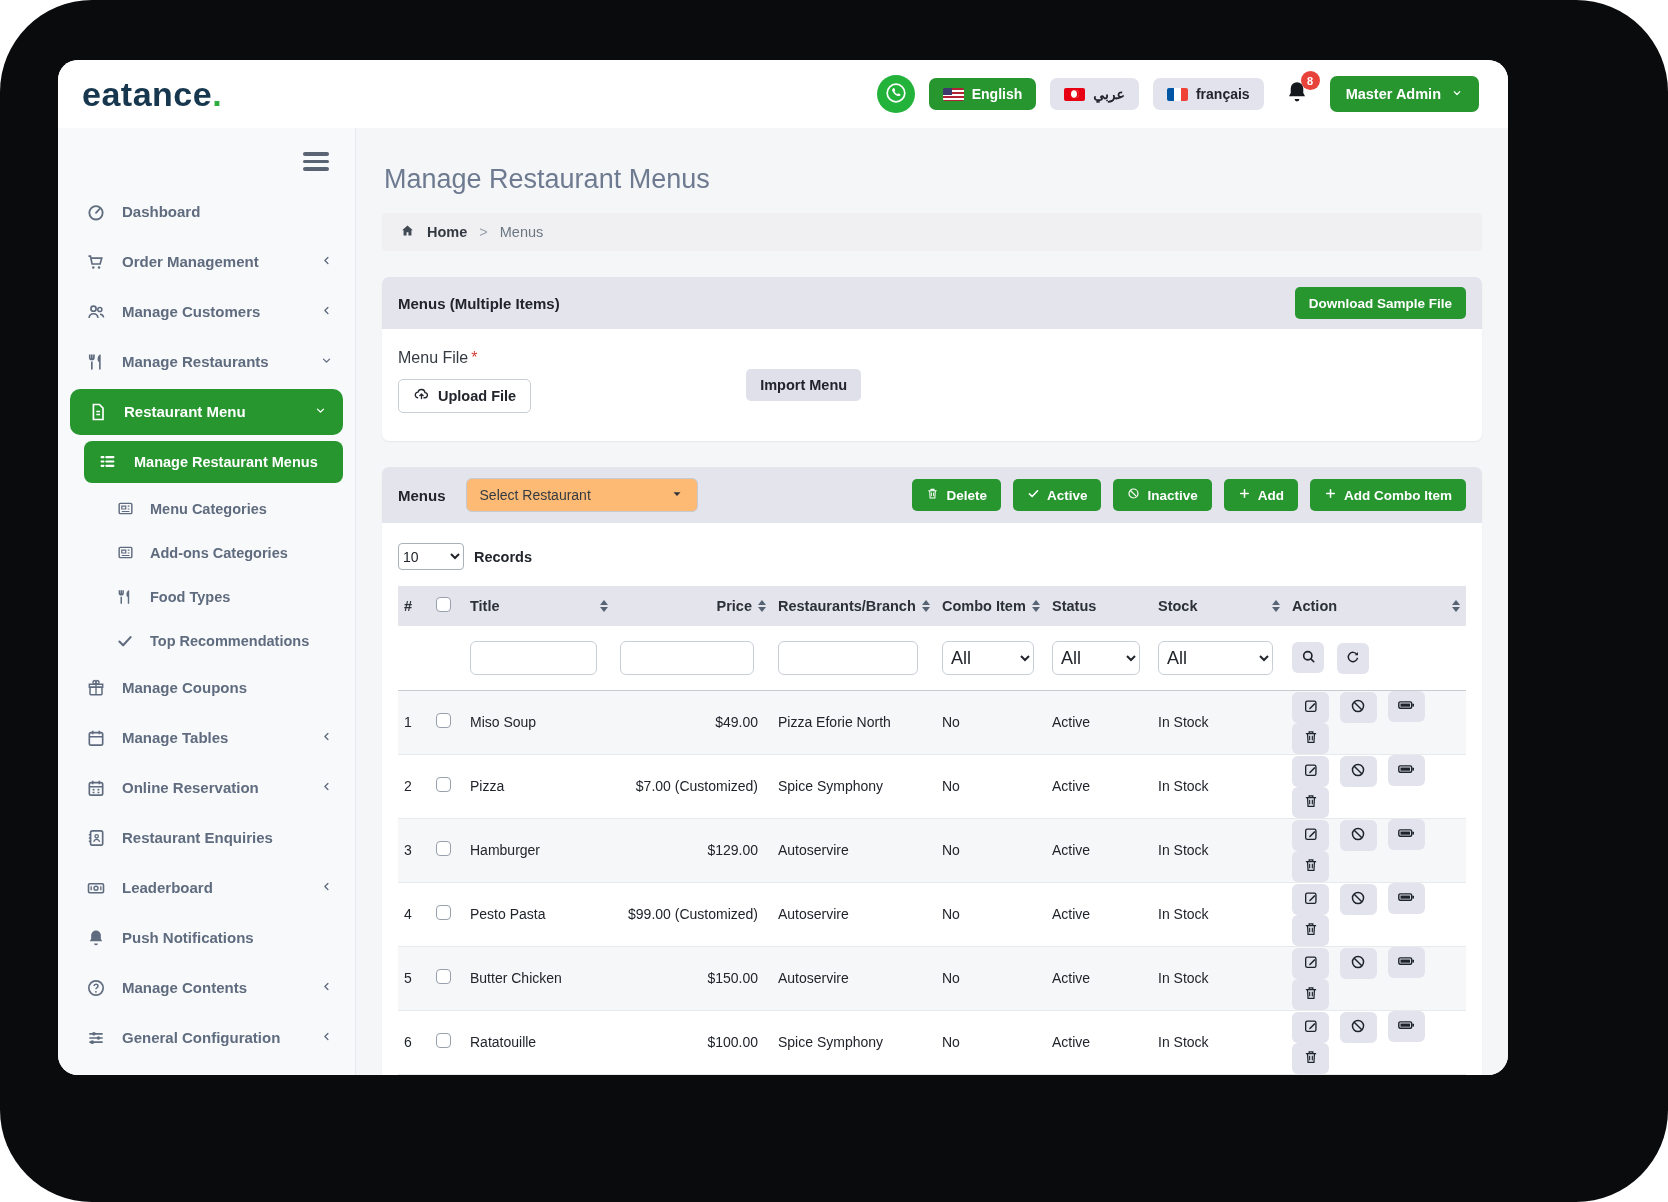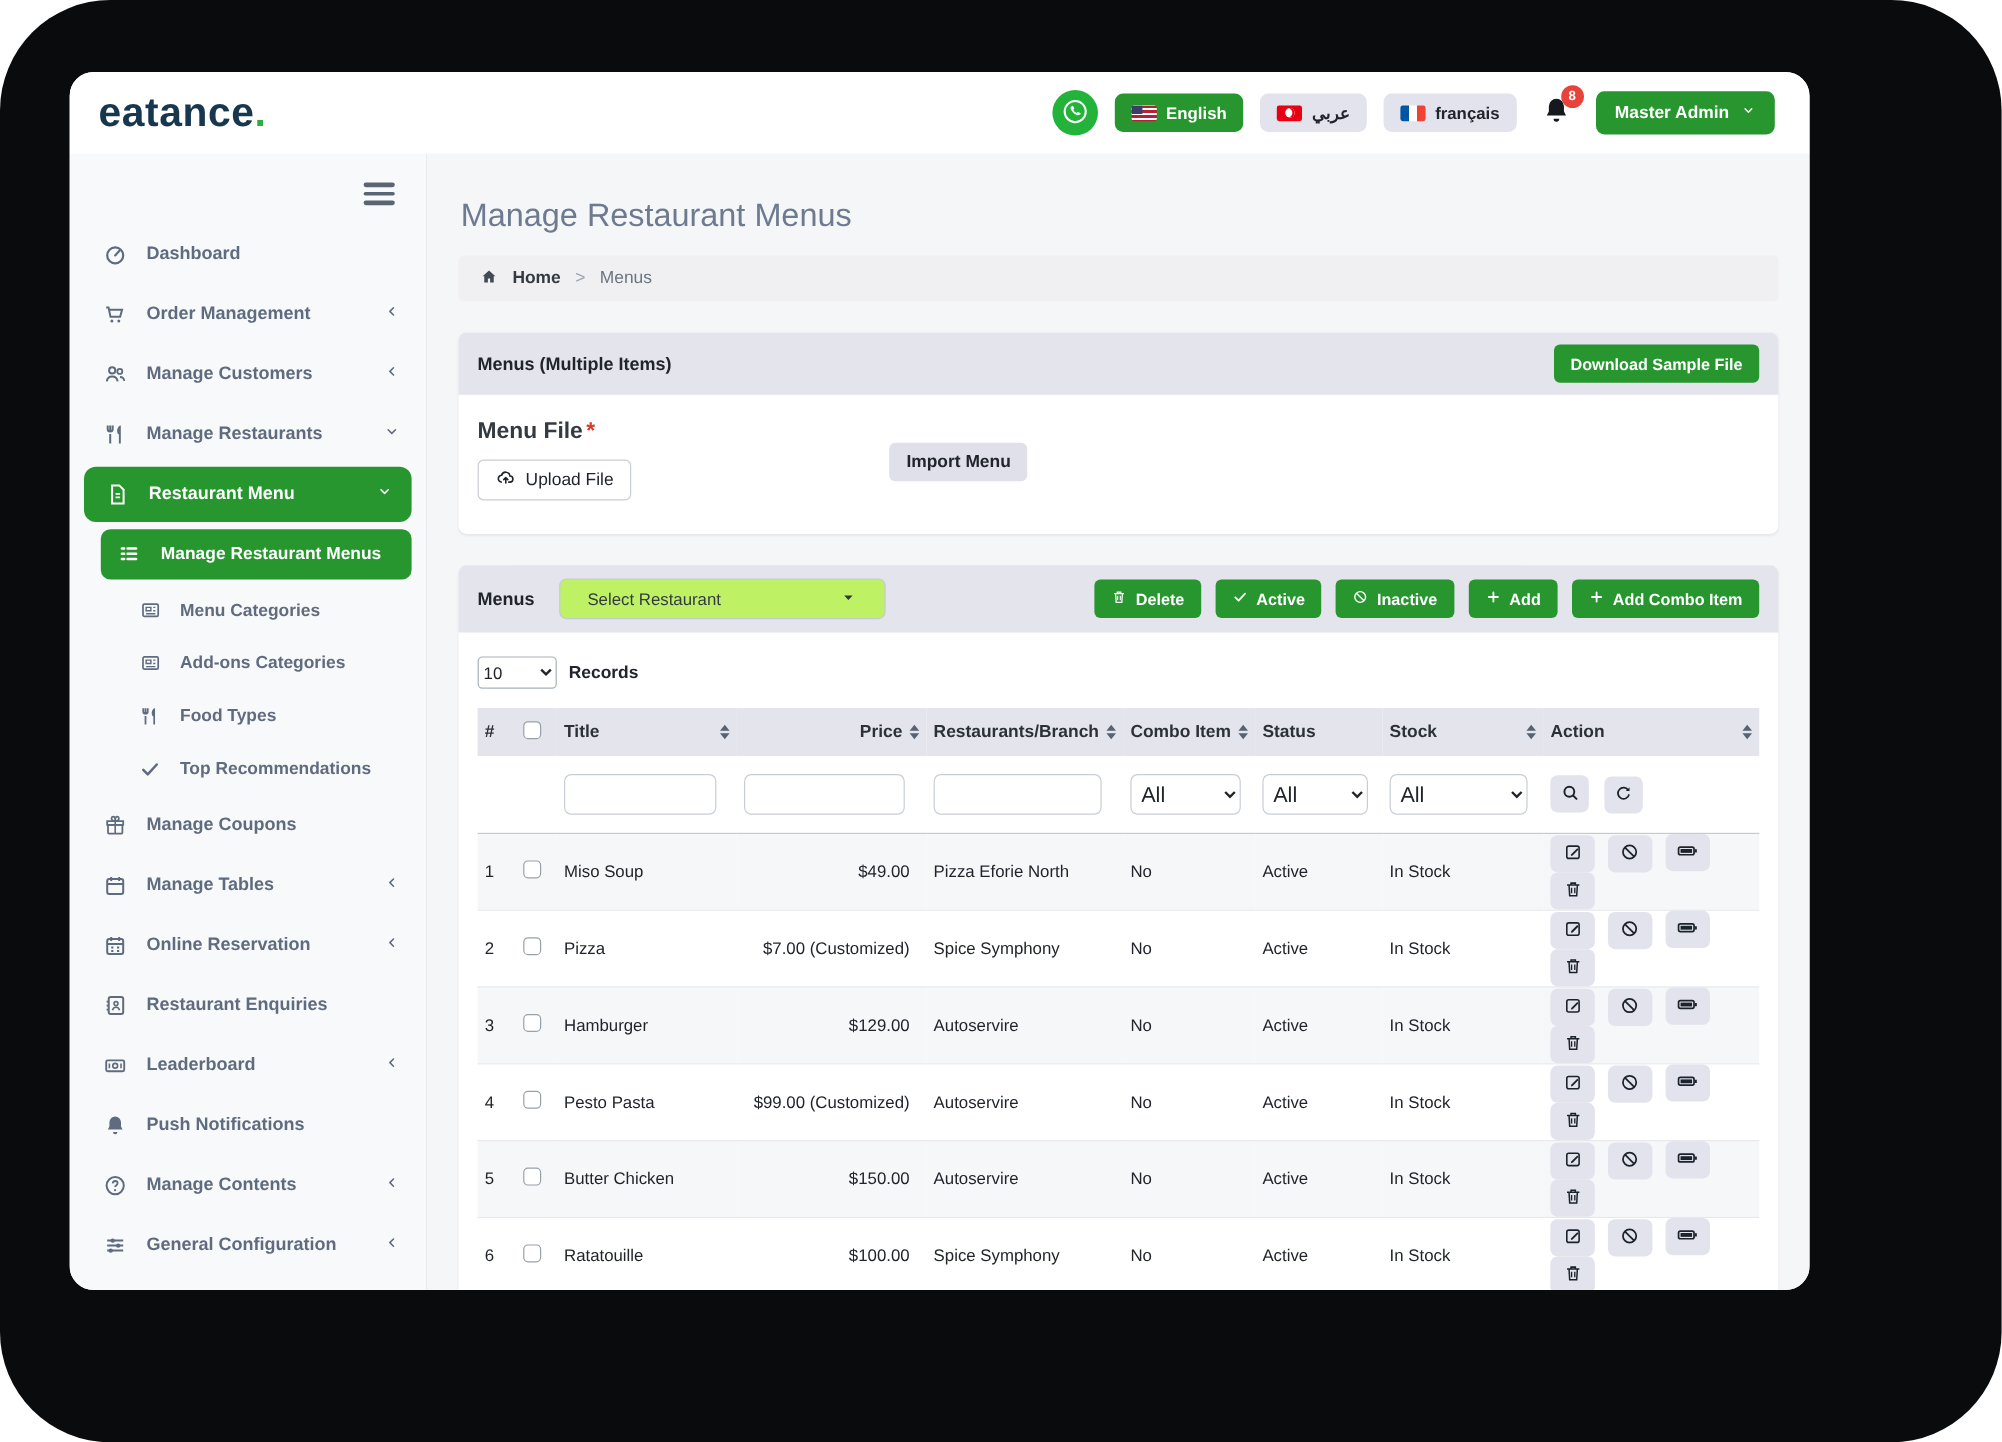--- a/index.html
+++ b/index.html
@@ -51,30 +51,30 @@
   .bc-home { font-weight:700; color:#343a42; cursor:pointer; }
   .bc-sep { color:#9aa3ae; }
   .bc-cur { color:#6b7683; }
 
   
   .card { background:#fff; border-radius:7px; box-shadow:0 1px 2px rgba(20,20,40,.06); margin-top:26px; }
   .card-hdr { background:#e3e4ec; border-radius:7px 7px 0 0; height:52px; display:flex; align-items:center; justify-content:space-between; padding:0 16px; }
   .card-hdr-title { font-size:15px; font-weight:700; color:#21252b; }
   .green-btn { background:#27962f; color:#fff; border:none; border-radius:5px; font-size:13.5px; font-weight:700; height:32px; padding:0 14px; display:flex; align-items:center; gap:7px; cursor:pointer; font-family:inherit; }
   .import-body { padding:20px 16px 28px; display:flex; align-items:flex-start; }
-  .menu-file-label { font-size:19px; font-weight:700; color:#343a42; margin-bottom:12px; }
+  .menu-file-label { font-size:16px; font-weight:400; color:#343a42; margin-bottom:12px; }
   .req { color:#d43c32; margin-left:3px; }
-  .upload-btn { background:#fff; border:1px solid #c9ced6; border-radius:5px; height:34px; padding:0 14px; font-size:14.5px; font-weight:400; color:#21252b; display:flex; align-items:center; gap:8px; cursor:pointer; font-family:inherit; }
+  .upload-btn { background:#fff; border:1px solid #c9ced6; border-radius:5px; height:34px; padding:0 14px; font-size:14.5px; font-weight:700; color:#21252b; display:flex; align-items:center; gap:8px; cursor:pointer; font-family:inherit; }
   .import-btn { background:#dfe0e9; border:none; border-radius:5px; height:32px; padding:0 14px; font-size:14.5px; font-weight:700; color:#21252b; cursor:pointer; margin:20px 0 0 215px; font-family:inherit;text-align:right; }
 
   
   .menus-bar { gap:18px; }
   .menus-bar-left { display:flex; align-items:center; gap:20px; }
   .menus-title { font-size:15px; font-weight:700; color:#21252b; }
-  .fake-select { width:272px; height:34px; background:#bef264; border:1px solid #c5cad2; border-radius:6px; display:flex; align-items:center; justify-content:space-between; padding:0 23px; font-size:14px; color:#343a42; cursor:pointer; }
+  .fake-select { width:232px; height:34px; background:#fdba74; border:1px solid #c5cad2; border-radius:6px; display:flex; align-items:center; justify-content:space-between; padding:0 13px; font-size:14px; color:#343a42; cursor:pointer; }
   .fake-select .car { color:#30353b; }
   .bar-btns { display:flex; gap:12px; }
 
   
   .table-area { padding:16px 16px 0; }
   .records-row { display:flex; align-items:center; gap:10px; margin:4px 0 16px; }
   .records-sel { width:66px; height:27px; border:1px solid #a9b1ba; border-radius:4px; font-size:14px; color:#21252b; background:#fff; font-family:inherit; }
   .records-lbl { font-size:14.5px; font-weight:700; color:#21252b; }
   table { border-collapse:collapse; table-layout:fixed; width:1068px; }
   th { background:#e3e4ec; height:40px; font-size:14.5px; font-weight:700; color:#2c3138; text-align:left; padding:0 6px; }

